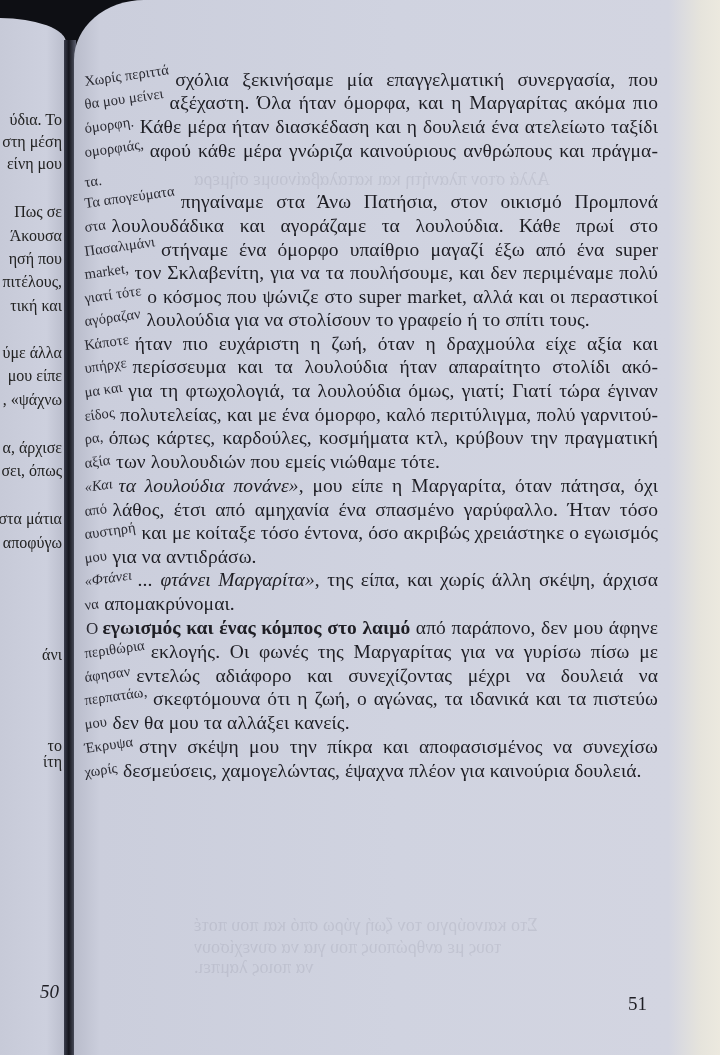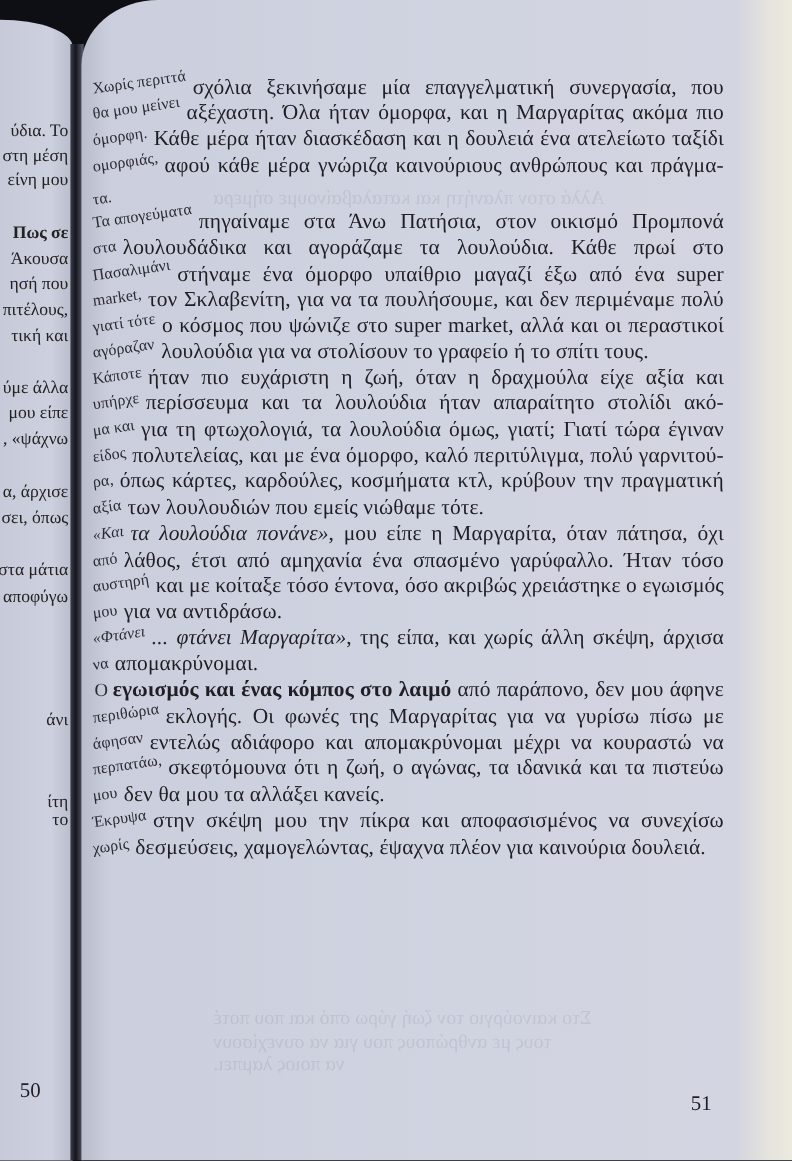--- a/index.html
+++ b/index.html
@@ -41,37 +41,37 @@
   .ghost { position:absolute; color:rgba(60,60,80,0.10); font-size:18px; white-space:nowrap; transform:scaleX(-1); }
 </style>
 </head>
 <body>
 
 <div class="left-page">
   <div id="lp-lines">
       <div class="lp-line" style="top: 91px;">ύδια. Το</div>
       <div class="lp-line" style="top: 113px;">στη μέση</div>
       <div class="lp-line" style="top: 135px;">είνη μου</div>
-      <div class="lp-line" style="top: 183px; font-weight: bold;">Πως σε</div>
+      <div class="lp-line" style="top: 183px; font-weight: normal;">Πως σε</div>
       <div class="lp-line" style="top: 207px;">Άκουσα</div>
       <div class="lp-line" style="top: 230px;">ησή που</div>
       <div class="lp-line" style="top: 253px;">πιτέλους,</div>
       <div class="lp-line" style="top: 277px; text-align: right;">τική και</div>
       <div class="lp-line" style="top: 324px;">ύμε άλλα</div>
       <div class="lp-line" style="top: 347px;">μου είπε</div>
       <div class="lp-line" style="top: 371px;">, «ψάχνω</div>
       <div class="lp-line" style="top: 419px;">α, άρχισε</div>
       <div class="lp-line" style="top: 442px;">σει, όπως</div>
       <div class="lp-line" style="top: 490px;">στα μάτια</div>
       <div class="lp-line" style="top: 514px;">αποφύγω</div>
       <div class="lp-line" style="top: 626px;">άνι</div>
       <div class="lp-line" style="top: 717px;">το</div>
-      <div class="lp-line" style="top: 701px;">ίτη</div>
+      <div class="lp-line" style="top: 733px;">ίτη</div>
     </div>
-  <div class="pgnum" style="left:18px; top:963px;">50</div>
+  <div class="pgnum" style="left:40px; top:963px;font-style:italic;">50</div>
 </div>
 <div class="gutter"></div>
 <div class="right-page">
   <div id="ghost-lines">
       <div class="ghost" style="left: 120px; top: 169px;">Αλλά στον πλανήτη και καταλαβαίνουμε σήμερα</div>
       <div class="ghost" style="left: 120px; top: 915px;">Στο καινούργιο τον ζωή γύρω σπό και που ποτέ</div>
       <div class="ghost" style="left: 120px; top: 937px;">τους με ανθρώπους που για να συνεχίσουν</div>
       <div class="ghost" style="left: 120px; top: 957px;">να ποιος λαμπει.</div>
     </div>
   <div id="rp-lines">
@@ -93,20 +93,20 @@
       <div class="line just" style="left: 12px; top: 427px; width: 572px;"><span class="lead">ρα,</span><span>όπως κάρτες, καρδούλες, κοσμήματα κτλ, κρύβουν την πραγματική</span></div>
       <div class="line" style="left: 12px; top: 451px; width: auto;"><span class="lead">αξία</span><span>των λουλουδιών που εμείς νιώθαμε τότε.</span></div>
       <div class="line just" style="left: 12px; top: 475px; width: 572px;"><span class="lead it">«Και</span><span class="it">τα λουλούδια πονάνε»</span><span>, μου είπε η Μαργαρίτα, όταν πάτησα, όχι</span></div>
       <div class="line just" style="left: 12px; top: 499px; width: 572px;"><span class="lead">από</span><span>λάθος, έτσι από αμηχανία ένα σπασμένο γαρύφαλλο. Ήταν τόσο</span></div>
       <div class="line just" style="left: 12px; top: 522px; width: 572px;"><span class="lead">αυστηρή</span><span>και με κοίταξε τόσο έντονα, όσο ακριβώς χρειάστηκε ο εγωισμός</span></div>
       <div class="line" style="left: 12px; top: 546px; width: auto;"><span class="lead">μου</span><span>για να αντιδράσω.</span></div>
       <div class="line just" style="left: 12px; top: 569px; width: 572px;"><span class="lead it">«Φτάνει</span><span class="it">... φτάνει Μαργαρίτα»</span><span>, της είπα, και χωρίς άλλη σκέψη, άρχισα</span></div>
       <div class="line" style="left: 12px; top: 593px; width: auto;"><span class="lead">να</span><span>απομακρύνομαι.</span></div>
       <div class="line just" style="left: 12px; top: 617px; width: 572px;"><span class="lead" style="transform: none; font-size: 17px;">Ο</span><span class="b">εγωισμός και ένας κόμπος στο λαιμό</span><span> από παράπονο, δεν μου άφηνε</span></div>
       <div class="line just" style="left: 12px; top: 641px; width: 572px;"><span class="lead">περιθώρια</span><span>εκλογής. Οι φωνές της Μαργαρίτας για να γυρίσω πίσω με</span></div>
-      <div class="line just" style="left: 12px; top: 665px; width: 572px;"><span class="lead">άφησαν</span><span>εντελώς  αδιάφορο  και  απομακρύνομαι  μέχρι  να  κουραστώ  να</span></div>
+      <div class="line just" style="left: 12px; top: 665px; width: 572px;"><span class="lead">άφησαν</span><span>εντελώς  αδιάφορο  και  συνεχίζοντας  μέχρι  να  δουλειά  να</span></div>
       <div class="line just" style="left: 12px; top: 688px; width: 572px;"><span class="lead">περπατάω,</span><span>σκεφτόμουνα ότι η ζωή, ο αγώνας, τα ιδανικά και τα πιστεύω</span></div>
       <div class="line" style="left: 12px; top: 712px; width: auto;"><span class="lead">μου</span><span>δεν θα μου τα αλλάξει κανείς.</span></div>
       <div class="line just" style="left: 12px; top: 736px; width: 572px;"><span class="lead">Έκρυψα</span><span>στην σκέψη μου την πίκρα και αποφασισμένος να συνεχίσω</span></div>
       <div class="line" style="left: 12px; top: 760px; width: auto;"><span class="lead">χωρίς</span><span>δεσμεύσεις, χαμογελώντας, έψαχνα πλέον για καινούρια δουλειά.</span></div>
     </div>
   <div class="pgnum" style="left:554px; top:993px;">51</div>
 </div>
 
 </body></html>

